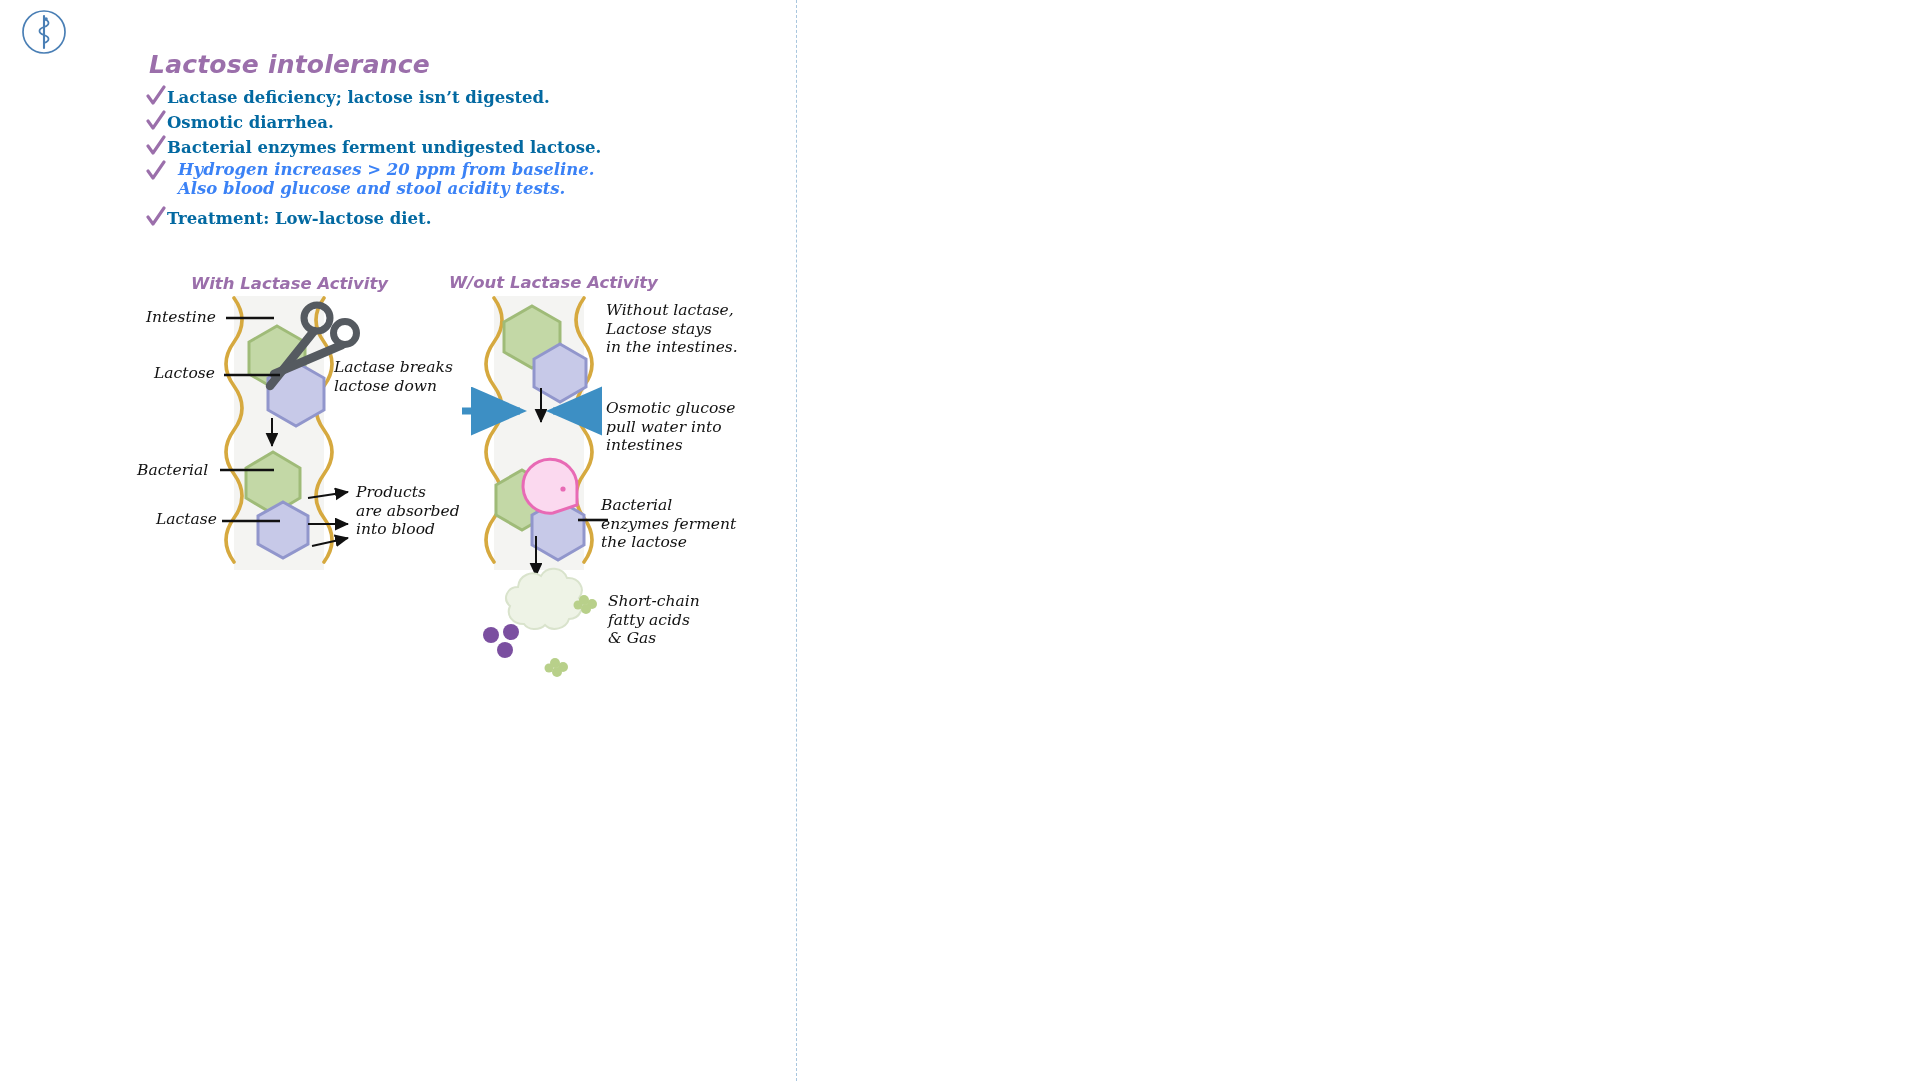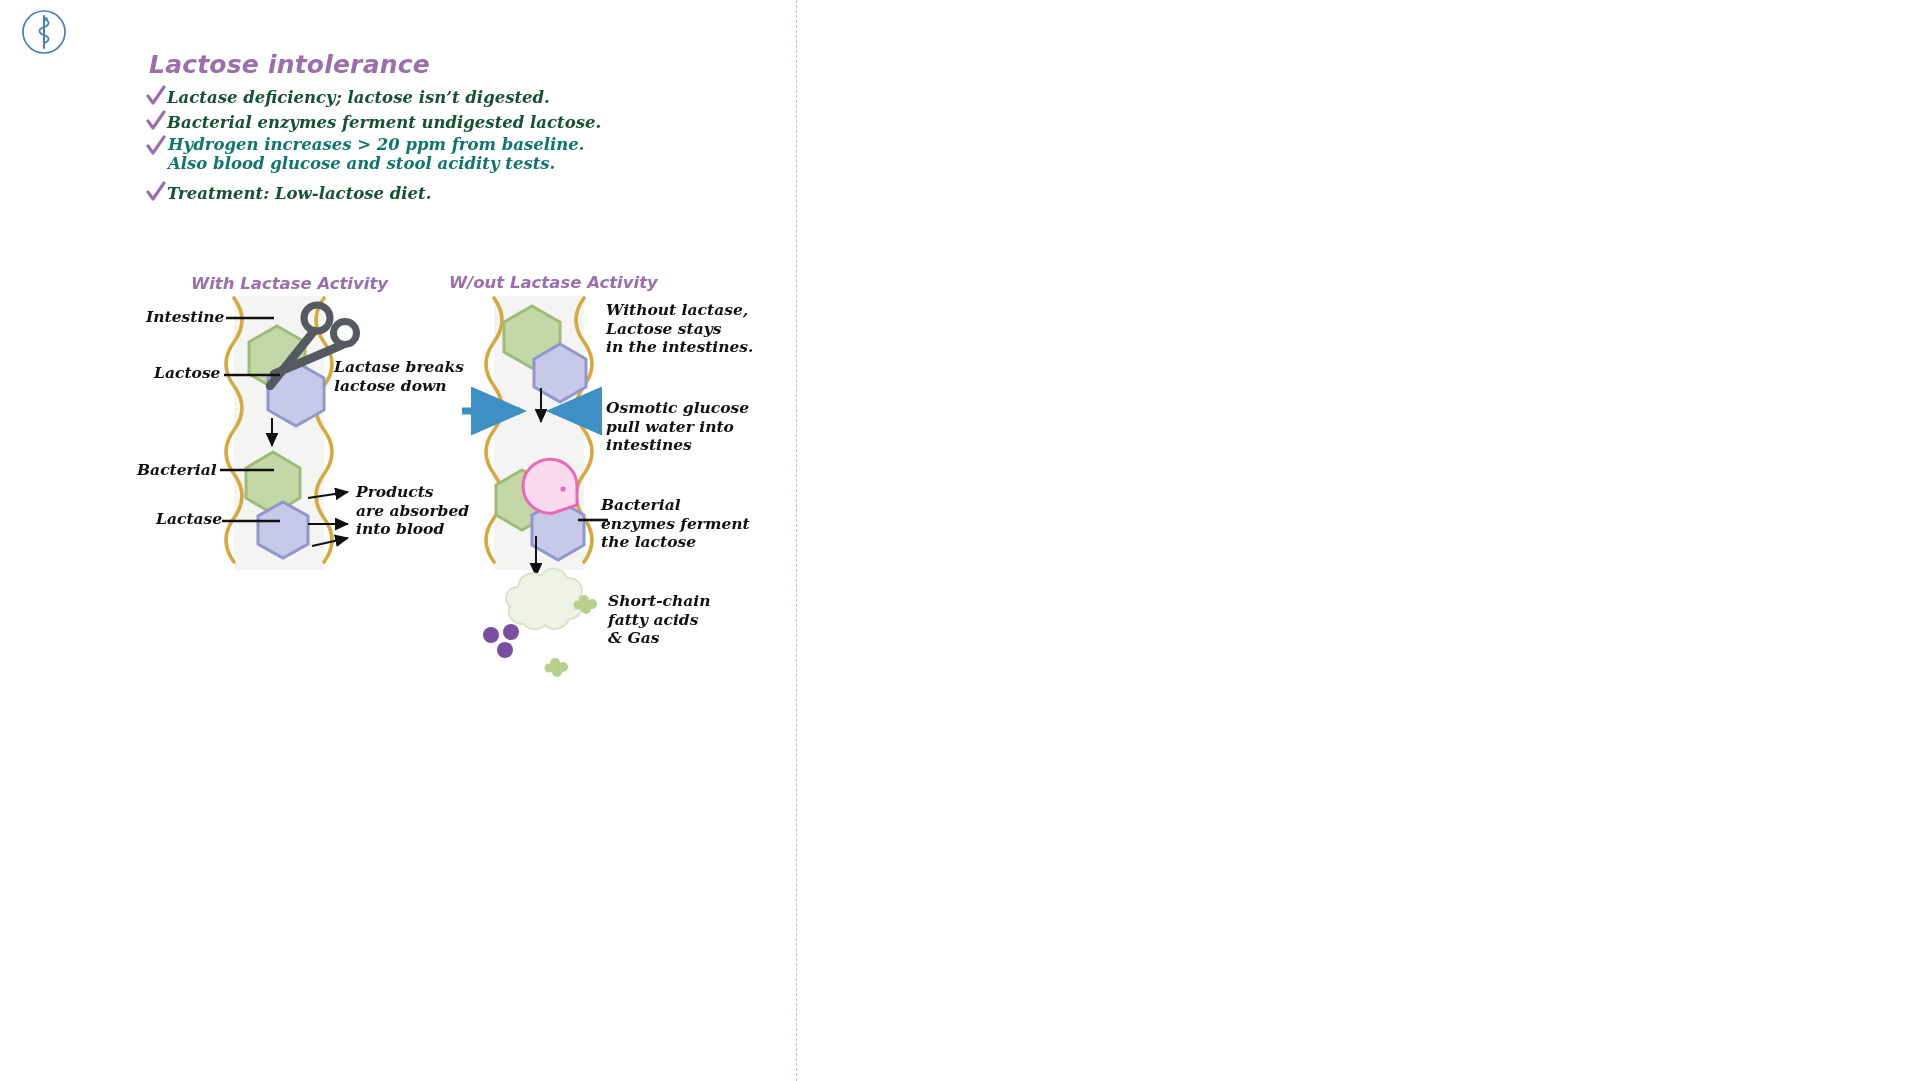--- a/index.html
+++ b/index.html
@@ -29,45 +29,45 @@
 
   
   .bullets{position:absolute;left:134px;top:85px;width:600px;}
   .bullet{position:relative;min-height:25px;}
   .bullet .tick{
     position:absolute;left:0;top:0px;width:20px;height:22px;
   }
   .bullet .btxt{
     display:block;margin-left:21px;
     font-family:"DejaVu Serif",serif;
-    font-style:italic;font-weight:700;font-size:16.5px;
-    color:#14532d;line-height:25px;white-space:nowrap;
+    font-weight:700;font-size:16.5px;
+    color:#0369a1;line-height:25px;white-space:nowrap;
   }
   .bullet .sub{
-    display:block;margin-left:22px;
+    display:block;margin-left:32px;
     font-family:"DejaVu Serif",serif;
     font-style:italic;font-weight:700;font-size:16.5px;
-    color:#0f766e;line-height:19px;white-space:nowrap;
+    color:#3b82f6;line-height:19px;white-space:nowrap;
   }
 
   
   .diag-head{
     position:absolute;
     font-family:"DejaVu Sans",sans-serif;
     font-style:italic;font-weight:700;font-size:16.5px;
     color:#9b6fab;white-space:nowrap;
   }
   #head-left{left:179px;top:274px;}
   #head-right{left:437px;top:273px;}
 
   
   .lbl{
     position:absolute;
     font-family:"DejaVu Serif",serif;
-    font-style:italic;font-weight:700;font-size:15.5px;
+    font-style:italic;font-weight:400;font-size:15.5px;
     color:#111111;line-height:18.5px;white-space:nowrap;
   }
   .lbl.r{text-align:left;}
   .lbl.l{text-align:right;}
 
   #lbl-intestine{left:134px;top:308px;}
   #lbl-lactose{left:142px;top:364px;}
   #lbl-galactose{left:125px;top:461px;}
   #lbl-glucose{left:144px;top:510px;}
   #lbl-lactase-breaks{left:322px;top:358px;}
@@ -101,20 +101,28 @@
 
     <div class="bullet">
       <span class="tick">
         <svg width="20" height="22" viewBox="0 0 20 22">
           <path d="M2 11 L7 18 L18 2" stroke="#9b6fab" stroke-width="3.1" fill="none" stroke-linecap="round" stroke-linejoin="round"></path>
         </svg>
       </span>
       <span class="btxt">Lactase deficiency; lactose isn’t digested.</span>
     </div>
 
+    <div class="bullet">
+      <span class="tick">
+        <svg width="20" height="22" viewBox="0 0 20 22">
+          <path d="M2 11 L7 18 L18 2" stroke="#9b6fab" stroke-width="3.1" fill="none" stroke-linecap="round" stroke-linejoin="round"></path>
+        </svg>
+      </span>
+      <span class="btxt">Osmotic diarrhea.</span>
+    </div>
 
     <div class="bullet">
       <span class="tick">
         <svg width="20" height="22" viewBox="0 0 20 22">
           <path d="M2 11 L7 18 L18 2" stroke="#9b6fab" stroke-width="3.1" fill="none" stroke-linecap="round" stroke-linejoin="round"></path>
         </svg>
       </span>
       <span class="btxt">Bacterial enzymes ferment undigested lactose.</span>
     </div>
 

